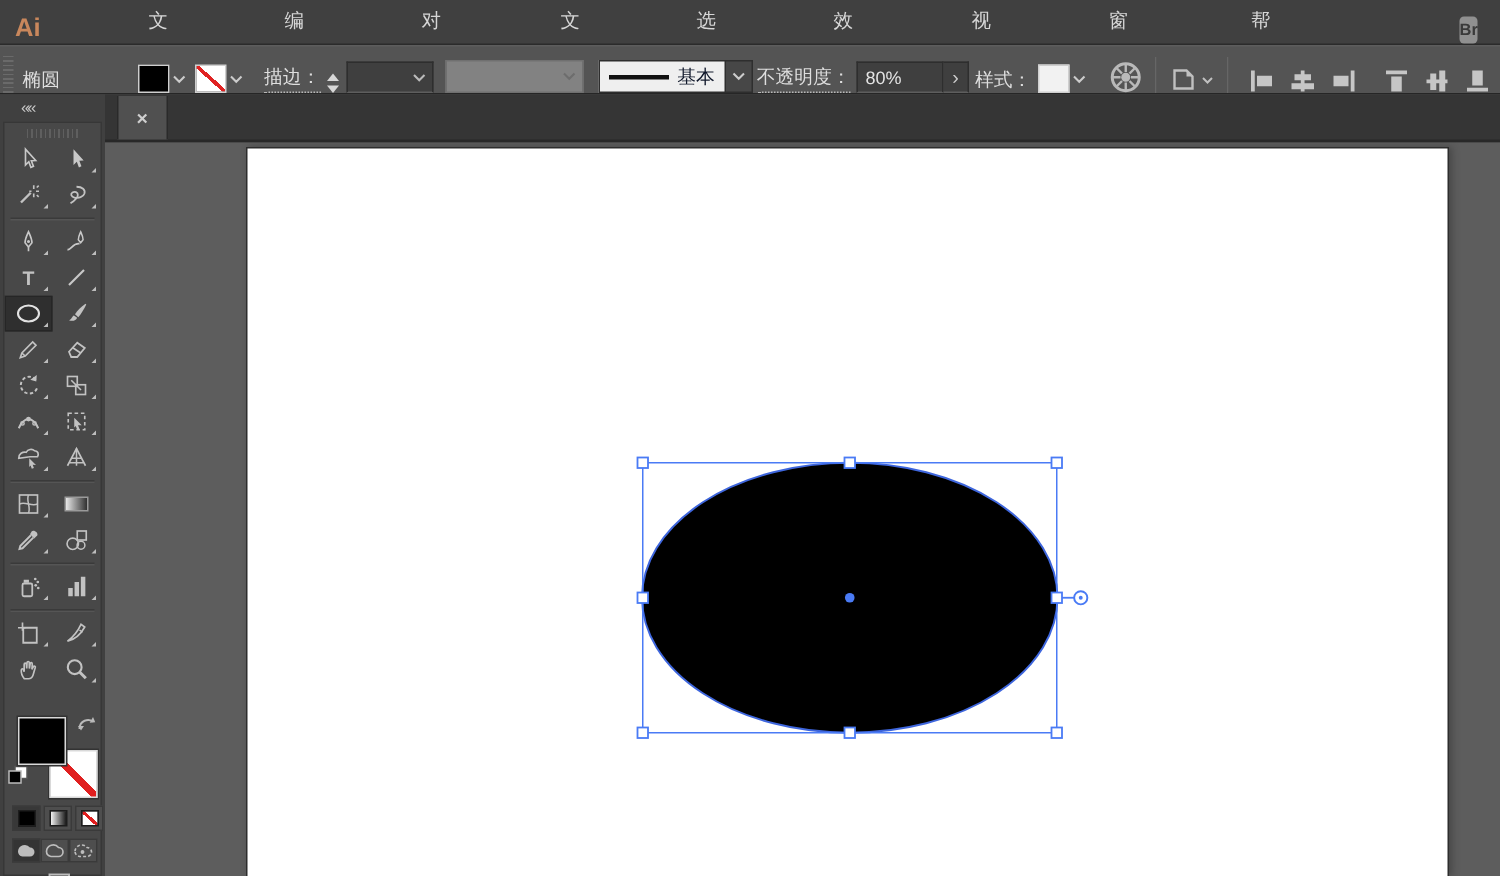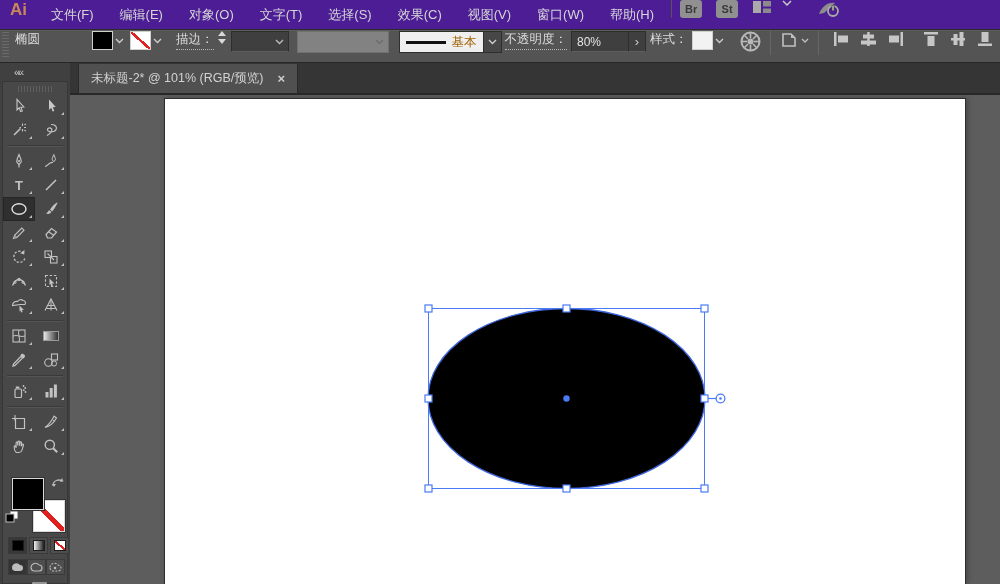--- a/index.html
+++ b/index.html
@@ -1,49 +1,49 @@
 <!DOCTYPE html>
 <html><head>
 <meta charset="utf-8">
 <style>
   * { margin:0; padding:0; box-sizing:border-box; }
   html,body { width:1000px; height:584px; overflow:hidden; background:#5d5d5d;
     font-family:"Liberation Sans", sans-serif; -webkit-font-smoothing:antialiased; }
 
   
   #menubar { position:absolute; left:0; top:0; width:1000px; height:30px;
-    background:#4c1d95; border-bottom:1px solid #2b2b2b; display:flex; align-items:flex-start; }
+    background:#404040; border-bottom:1px solid #2b2b2b; display:flex; align-items:flex-end;gap:48px; }
   #ai-logo { color:#c9875c; font-weight:bold; font-size:17px; padding:0 11px 0 10px; }
   .menu-item { color:#d6d6d6; font-size:13px; padding:0 13px; height:30px; line-height:30px; cursor:default; }
   .mb-sep { width:1px; height:18px; background:#555; margin:0 8px 0 4px; }
   .badge { width:22px; height:18px; background:#909090; color:#3a3a3a; font-size:11px; font-weight:bold;
     border-radius:3px; display:flex; align-items:center; justify-content:center; margin-right:14px; }
   .mb-icon { display:flex; align-items:center; margin-right:10px; }
 
   
   #optionsbar { position:absolute; left:0; top:31px; width:1000px; height:32px;
-    background:#545454; border-bottom:1px solid #262626; display:flex; align-items:flex-start; }
+    background:#545454; border-bottom:1px solid #262626; display:flex; align-items:flex-end; }
   .grip-v { width:7px; height:26px; margin:0 6px 0 2px;
     background:repeating-linear-gradient(0deg,#6a6a6a 0 1px,transparent 1px 3px); }
   .ob-label { color:#dedede; font-size:12.5px; white-space:nowrap; }
   .dotted-u { border-bottom:1px dotted #b8b8b8; padding-bottom:1px; }
   .swatch-btn { display:flex; align-items:center; gap:2px; margin-right:6px; }
   .sw { width:21px; height:19px; border:1px solid #cfcfcf; background:#000; }
   .sw.none { background:linear-gradient(to top right,#fff 45%,#e02222 45%,#e02222 55%,#fff 55%); }
   .chev { display:inline-block; }
   .darkfield { background:#3f3f3f; border:1px solid #2e2e2e; border-bottom-color:#5e5e5e;
     height:21px; display:flex; align-items:center; color:#e3e3e3; font-size:12px; }
   .stepper { display:flex; flex-direction:column; justify-content:center; gap:3px; width:13px; align-items:center; margin:0 2px; }
   .tri-up { width:0; height:0; border-left:4px solid transparent; border-right:4px solid transparent; border-bottom:5px solid #d8d8d8; }
   .tri-dn { width:0; height:0; border-left:4px solid transparent; border-right:4px solid transparent; border-top:5px solid #d8d8d8; }
   .disabled-dd { width:92px; height:22px; background:#828282; border:1px solid #707070;
     display:flex; align-items:center; justify-content:flex-end; padding-right:4px; margin:0 10px 0 8px; }
   .white-combo { height:22px; background:#efefef; border:1px solid #2e2e2e; display:flex; align-items:center; padding:0 6px; gap:6px; }
   .stroke-line { width:40px; height:3px; background:#111; }
-  .combo-txt { color:#a16207; font-size:12.5px; }
+  .combo-txt { color:#0f172a; font-size:12.5px; }
   .dd-btn { width:18px; height:22px; background:#474747; border:1px solid #2e2e2e; border-left:none;
     display:flex; align-items:center; justify-content:center; }
   .ob-sep { width:1px; height:24px; background:#404040; border-right:1px solid #666; margin:0 9px; }
   .align-ic { margin:0 5px; display:flex; }
 
   
   #tabbar { position:absolute; left:70px; top:63px; width:930px; height:32px;
     background:#353535; border-bottom:2px solid #282828; display:flex; align-items:flex-end; }
   #doc-tab { height:29px; background:#505050; display:flex; align-items:center; padding:0 12px;
     border-right:1px solid #2a2a2a; border-left:1px solid #2a2a2a; margin-left:8px; gap:14px; }
@@ -263,21 +263,20 @@
   <span class="align-ic">
     <svg width="17" height="16">
         <rect x="1" y="12.5" width="14" height="2.5" fill="#c6c6c6"></rect>
         <rect x="4.5" y="1" width="7" height="10" fill="#c6c6c6"></rect>
       </svg>
   </span>
 </div>
 
 <div id="tabbar">
   <div id="doc-tab">
-    <span class="title">未标题-2* @ 101% (RGB/预览)</span>
     <span id="tab-close">×</span>
   </div>
 </div>
 
 <div id="toolcol">
   <div id="tool-header">
     <span id="collapse">««</span>
   </div>
   <div id="toolpanel">
     <div class="grip-h"></div>

